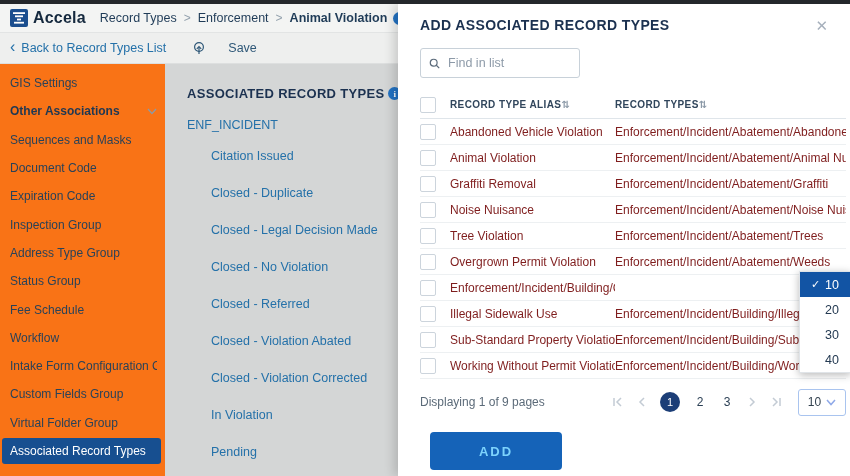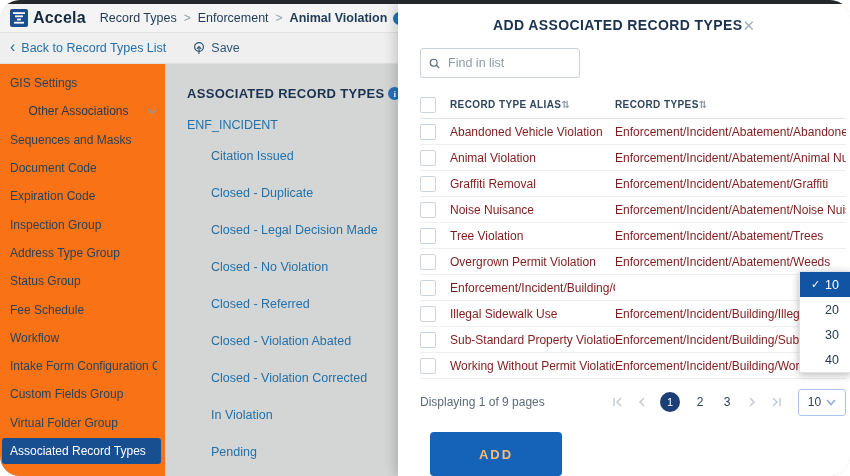--- a/index.html
+++ b/index.html
@@ -1,57 +1,57 @@
 <!DOCTYPE html>
 <html><head>
 <meta charset="utf-8">
 <style>
   html,body{margin:0;padding:0;}
   body{font-family:"Liberation Sans",sans-serif;}
-  .screen{position:relative;width:850px;height:476px;background:#d4d6d6;overflow:hidden;border-radius:20px;}
+  .screen{position:relative;width:850px;height:476px;background:#d4d6d6;overflow:hidden;}
   .topstrip{position:absolute;top:0;left:0;width:850px;height:4px;background:#24272b;z-index:30;}
 
   
   .app-left{position:absolute;left:0;top:4px;width:850px;height:472px;display:flex;flex-direction:column;}
   .app-header{height:28px;background:#f3f4f3;border-bottom:1px solid #e2e4e4;display:flex;align-items:center;padding:0 10px;flex:0 0 auto;}
   .logo{display:flex;align-items:center;gap:5px;}
   .logo-text{font-size:16px;font-weight:bold;color:#15293e;letter-spacing:.2px;}
   .breadcrumb{display:flex;align-items:center;gap:7px;margin-left:14px;font-size:12.5px;color:#1f3b57;}
   .crumb{cursor:pointer;}
   .crumb.current{font-weight:bold;}
   .crumb-sep{color:#93a1ad;font-size:12px;}
   .info-icon{display:inline-flex;align-items:center;justify-content:center;width:13px;height:13px;border-radius:50%;
     background:#2272c3;color:#fff;font-size:9px;font-weight:bold;font-family:"Liberation Serif",serif;margin-left:6px;flex:0 0 auto;}
   .app-toolbar{height:30px;background:#eeefee;border-bottom:1px solid #dddfdf;display:flex;align-items:center;padding:0 10px;gap:26px;flex:0 0 auto;}
   .back-link{display:flex;align-items:center;gap:6px;color:#2471a9;font-size:12.5px;cursor:pointer;}
   .back-chev{font-size:16px;line-height:1;margin-top:-2px;}
-  .save-btn{display:flex;align-items:center;gap:5px;color:#2f5878;font-size:12.5px;cursor:pointer;}
+  .save-btn{display:flex;align-items:center;gap:22px;color:#2f5878;font-size:12.5px;cursor:pointer;}
   .content-row{flex:1;display:flex;min-height:0;}
 
   
   .sidebar{width:165px;background:#f97316;padding-top:5px;flex:0 0 auto;}
   .side-item{height:28.3px;display:flex;align-items:center;padding:0 8px 0 10px;font-size:12px;color:#2a4258;cursor:pointer;}
   .side-item .side-label{flex:1;white-space:nowrap;overflow:hidden;}
-  .side-item.bold{font-weight:normal;color:#1f3853;text-align:center;}
+  .side-item.bold{font-weight:bold;color:#1f3853;}
   .side-item.selected{background:#174f90;color:#fff;border-radius:3px;margin:1px 4px 1px 2px;height:26px;padding-left:8px;}
   .side-chev{color:#8d9aa6;flex:0 0 auto;display:flex;}
 
   
   .panel{flex:1;background:#d4d6d6;padding:22px 0 0 22px;overflow:hidden;}
   .panel-title-row{display:flex;align-items:center;}
   .panel-title{font-size:13px;font-weight:bold;color:#1b3150;letter-spacing:.3px;}
   .panel-title-row .info-icon{margin-left:4px;}
   .panel-group{margin-top:17px;font-size:12.5px;color:#2471a9;cursor:pointer;}
   .panel-list{margin-top:5px;margin-left:24px;}
   .panel-item{height:37px;display:flex;align-items:center;font-size:12.5px;color:#2471a9;cursor:pointer;}
 
   
   .modal{position:absolute;left:398px;top:4px;width:452px;height:472px;background:#ffffff;
     box-shadow:-4px 0 10px rgba(0,0,0,.16);padding:13px 4px 0 22px;box-sizing:border-box;z-index:10;}
-  .modal-title-row{display:flex;align-items:center;justify-content:center;padding-right:18px;}
+  .modal-title-row{display:flex;align-items:center;justify-content:space-between;padding-right:18px;}
   .modal-title{font-size:14px;font-weight:bold;color:#1b3150;letter-spacing:.4px;}
   .close-x{color:#a6b0bc;font-size:15px;cursor:pointer;line-height:1;}
   .search-box{margin-top:15px;width:142px;height:28px;border:1px solid #c8d1d9;border-radius:3px;background:#fff;
     display:flex;align-items:center;padding:0 8px;gap:6px;box-sizing:content-box;}
   .search-box input{border:none;outline:none;font-size:12.5px;color:#3d4f61;width:100%;font-family:"Liberation Sans",sans-serif;background:transparent;}
   .search-box input::placeholder{color:#8d9aa8;}
 
   .thead{margin-top:13px;display:grid;grid-template-columns:30px 165px 1fr;align-items:center;height:27px;border-bottom:1px solid #dfe5ea;}
   .th{font-size:10px;font-weight:bold;color:#31465c;letter-spacing:.4px;display:flex;align-items:center;}
   .sort{font-family:"DejaVu Sans",sans-serif;font-size:10px;color:#8b99a7;cursor:pointer;}
@@ -61,21 +61,21 @@
 
   .pag-row{display:flex;align-items:center;margin-top:9px;height:28px;}
   .pag-status{font-size:12px;color:#5c6b79;flex:0 0 auto;}
   .pag-controls{margin-left:auto;display:flex;align-items:center;gap:13px;}
   .pag-arrow{display:flex;align-items:center;cursor:pointer;}
   .page{font-size:12px;color:#2c4055;cursor:pointer;min-width:14px;text-align:center;}
   .page.active{background:#1c3e77;color:#fff;border-radius:50%;width:20px;height:20px;line-height:20px;font-size:11px;}
   .size-select{width:46px;height:25px;border:1px solid #a9c4ef;border-radius:3px;background:#fff;display:flex;
     align-items:center;justify-content:center;gap:5px;font-size:12px;color:#33424f;cursor:pointer;margin-left:2px;}
 
-  .add-btn{margin:16px 0 0 10px;width:132px;height:44px;background:#1563b8;color:#fdba74;border:none;border-radius:4px;
+  .add-btn{margin:16px 0 0 10px;width:132px;height:38px;background:#1563b8;color:#7dd3fc;border:none;border-radius:4px;
     font-size:13px;font-weight:bold;letter-spacing:2px;cursor:pointer;font-family:"Liberation Sans",sans-serif;}
 
   
   .dd{position:absolute;left:799px;top:271px;width:50px;background:#fff;border:1px solid #e0e4e8;
     box-shadow:0 2px 8px rgba(0,0,0,.28);z-index:40;}
   .dd-item{height:25px;display:flex;align-items:center;justify-content:flex-end;gap:5px;padding:0 11px 0 5px;
     font-size:12.5px;color:#243a52;cursor:pointer;background:#fff;}
   .dd-item.selected{background:#1254a4;color:#fff;}
   .dd-item .check{font-size:11px;}
 </style>

